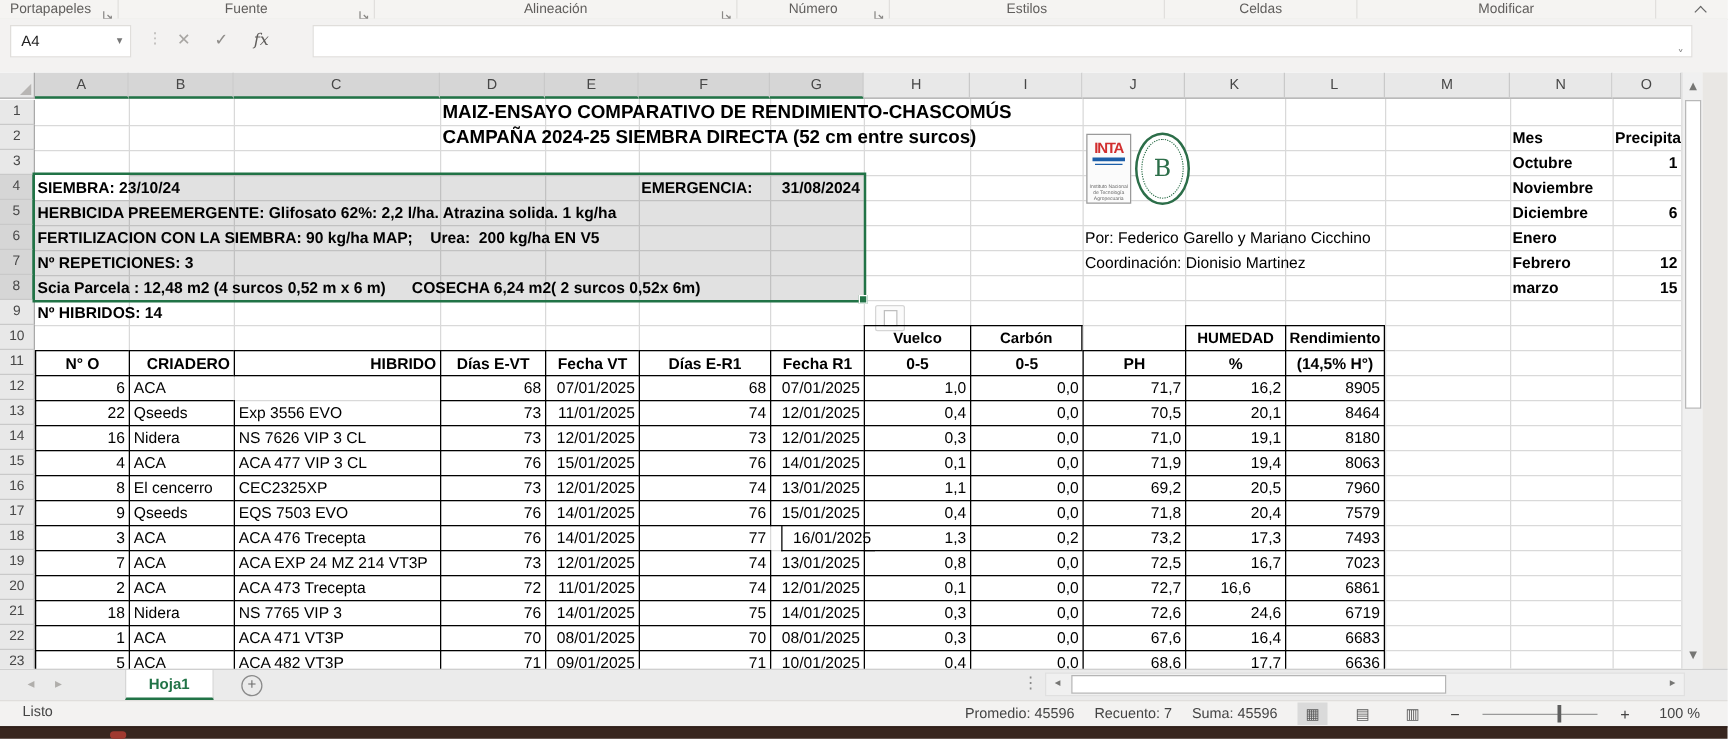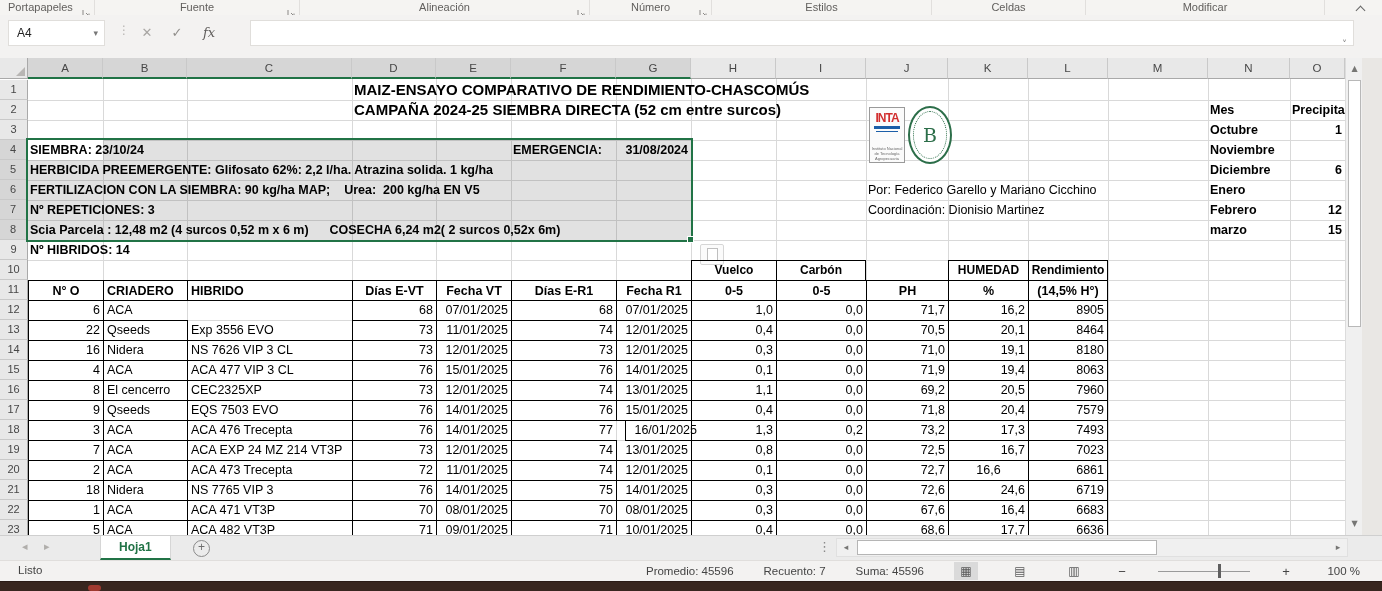--- a/index.html
+++ b/index.html
@@ -38,21 +38,21 @@
   .rh.sel{background:#d6d6d6;border-right:2px solid #217346;}
   .gv{position:absolute;top:21px;bottom:0;width:1px;background:#d9d9d9;z-index:0;}
   .gh{position:absolute;left:28px;right:0;height:1px;background:#d9d9d9;z-index:0;}
   .selfill{position:absolute;background:rgba(70,70,70,0.16);z-index:1;}
   .activecell{position:absolute;background:#fff;z-index:1;}
   .fc{position:absolute;height:20px;line-height:20px;font-size:12.5px;color:#000;white-space:pre;z-index:2;}
   .b{font-weight:bold;}
   .tc{position:absolute;height:21px;line-height:20px;font-size:12.5px;color:#000;box-sizing:border-box;border-left:1px solid #000;border-bottom:1px solid #000;padding:0 3px;white-space:nowrap;overflow:hidden;z-index:2;}
   .tc.rgt{border-right:1px solid #000;} .tc.top{border-top:1px solid #000;}
   .tc.th{font-weight:bold;}
-  .hc{text-align:center;} .hl{text-align:left;} .ar{text-align:right;} .al{text-align:left;}
+  .hc{text-align:center;} .hl{text-align:right;} .ar{text-align:right;} .al{text-align:left;}
   .gc{position:absolute;height:20px;box-sizing:border-box;border-top:1px solid #000;border-left:1px solid #000;font-weight:bold;font-size:12px;text-align:center;line-height:19px;white-space:nowrap;overflow:hidden;z-index:2;}
   .gc.rgt{border-right:1px solid #000;}
   .selborder{position:absolute;border:2px solid #217346;box-sizing:content-box;z-index:3;pointer-events:none;}
   .fillhandle{position:absolute;width:7px;height:7px;background:#217346;border:1px solid #fff;box-sizing:border-box;z-index:4;}
 
   
   #inta-logo{position:absolute;left:869px;top:49px;width:36px;height:56px;background:#fbfbfb;border:1px solid #9a9a9a;box-sizing:border-box;z-index:4;text-align:center;overflow:hidden;}
   #inta-word{font-size:12px;font-weight:bold;color:#d12e2e;letter-spacing:-1px;line-height:14px;margin-top:3px;}
   .inta-bar1{height:3px;background:#1b5ea8;margin:1px 4px 0 4px;}
   .inta-bar2{height:1px;background:#1b5ea8;margin:2px 6px 0 6px;}
@@ -75,21 +75,21 @@
   #sheet-tab{position:absolute;left:100px;top:0;height:24px;padding:0 18px;background:#fff;border-right:1px solid #d6d6d6;border-left:1px solid #d6d6d6;border-bottom:2px solid #217346;box-sizing:border-box;color:#217346;font-weight:bold;font-size:12px;line-height:22px;}
   #add-sheet{position:absolute;left:193px;top:4px;width:15px;height:15px;border:1px solid #8a8a8a;border-radius:50%;color:#6e6e6e;font-size:12px;line-height:13px;text-align:center;}
   #hsplit-dots{position:absolute;left:818px;top:3px;color:#8a8a8a;font-size:13px;}
   #hscroll{position:absolute;left:836px;top:2px;width:512px;height:19px;background:#f0f0f0;border:1px solid #e0e0e0;box-sizing:border-box;}
   .harrow{position:absolute;top:0;width:18px;height:17px;text-align:center;line-height:17px;font-size:9px;color:#767674;}
   #hthumb{position:absolute;left:20px;top:1px;width:300px;height:15px;background:#fff;border:1px solid #b5b5b5;box-sizing:border-box;}
 
   
   #statusbar{position:absolute;left:0;top:560px;width:1382px;height:21px;background:#f3f2f1;border-top:1px solid #e0dedc;box-sizing:border-box;font-size:11.5px;color:#444;}
   #status-mode{position:absolute;left:18px;top:3px;}
-  #status-right{position:absolute;right:22px;top:0;height:20px;display:flex;align-items:center;gap:30px;margin-left:37px;}
+  #status-right{position:absolute;right:22px;top:0;height:20px;display:flex;align-items:center;gap:16px;margin-left:37px;}
   .viewbtn{width:24px;height:18px;text-align:center;line-height:18px;font-size:12px;color:#5a5a5a;}
   .viewbtn.active{background:#dadada;}
   #zoom-minus,#zoom-plus{font-size:13px;color:#444;width:12px;text-align:center;}
   #zoom-slider{position:relative;width:92px;height:18px;}
   #zoom-track{position:absolute;left:0;right:0;top:9px;height:1px;background:#9a9a9a;}
   #zoom-thumb{position:absolute;left:60px;top:2px;width:3px;height:14px;background:#5f5f5f;}
   #zoom-label{min-width:38px;text-align:right;}
 
   
   #taskbar-strip{position:absolute;left:0;top:581px;width:1382px;height:10px;background:#38261f;border-top:1px solid #2a1b16;box-sizing:border-box;}

